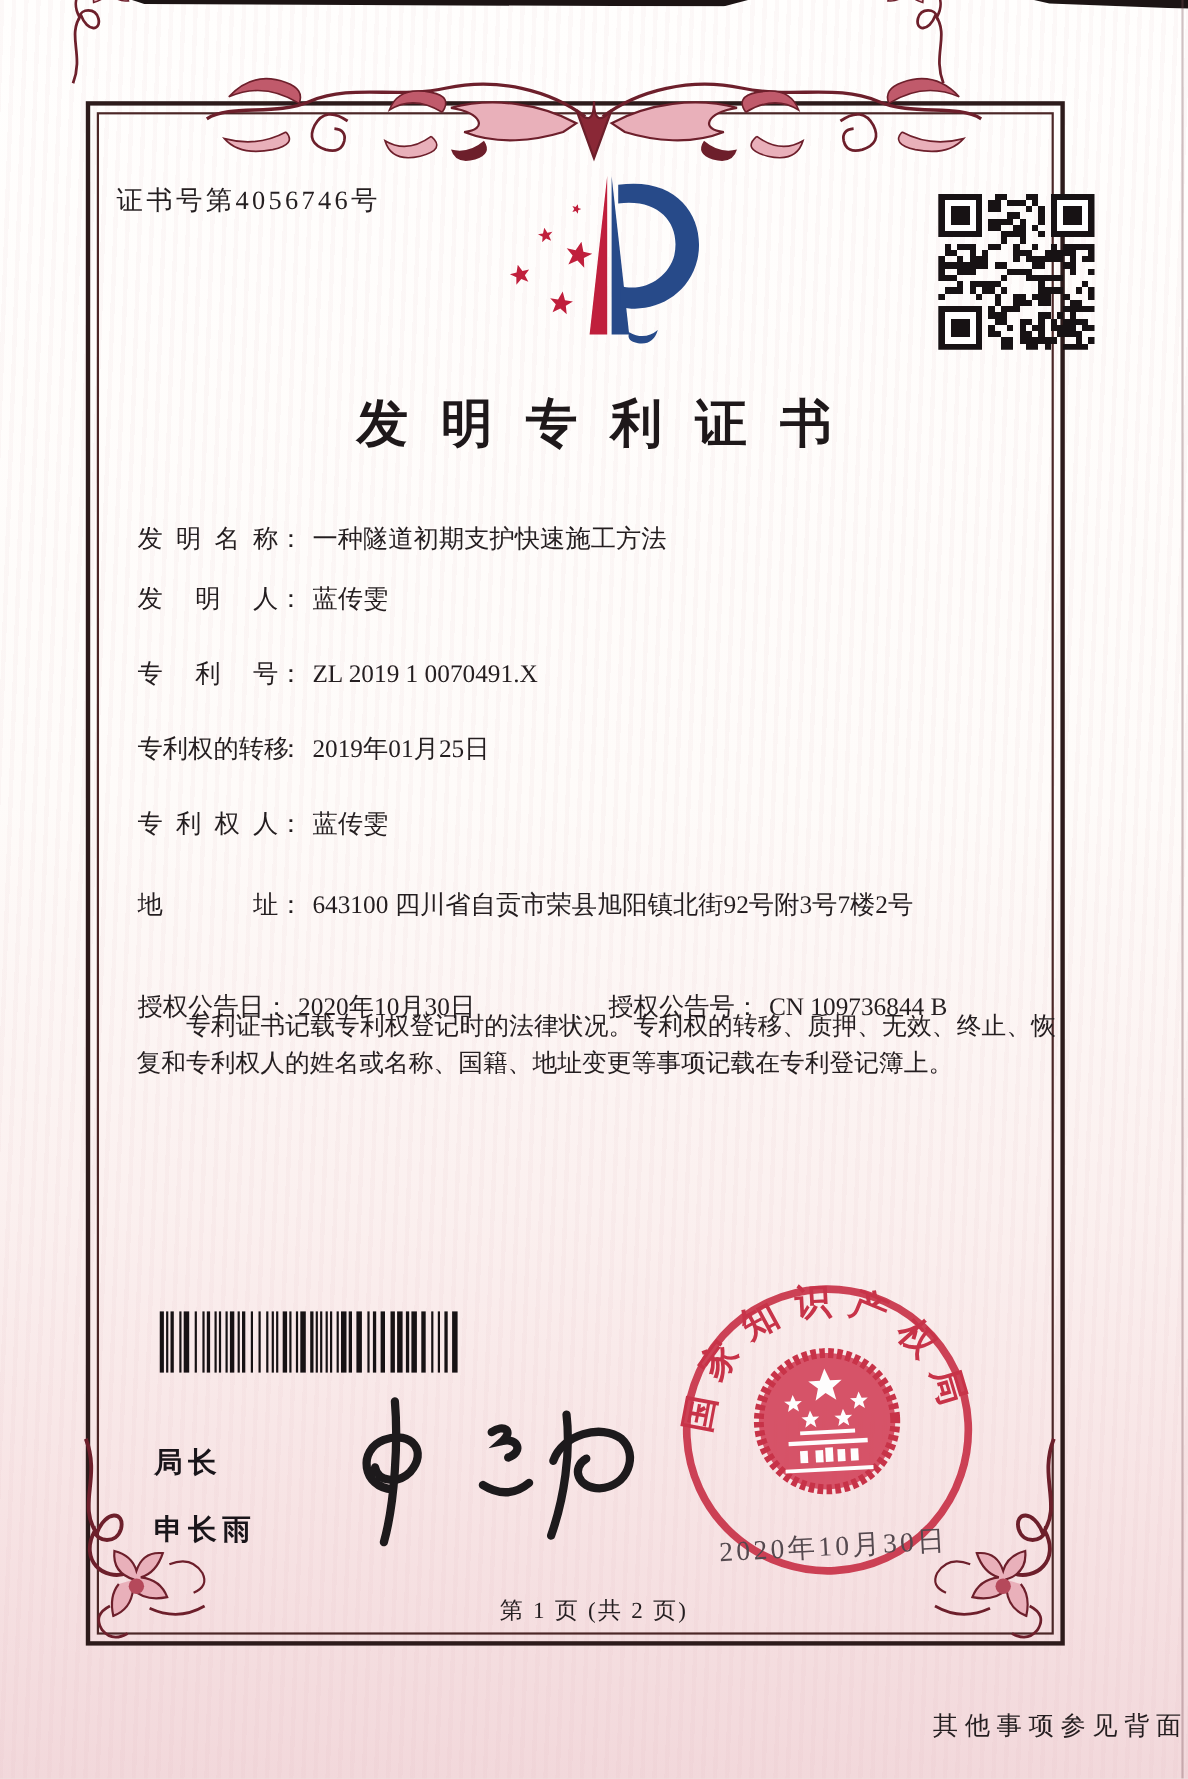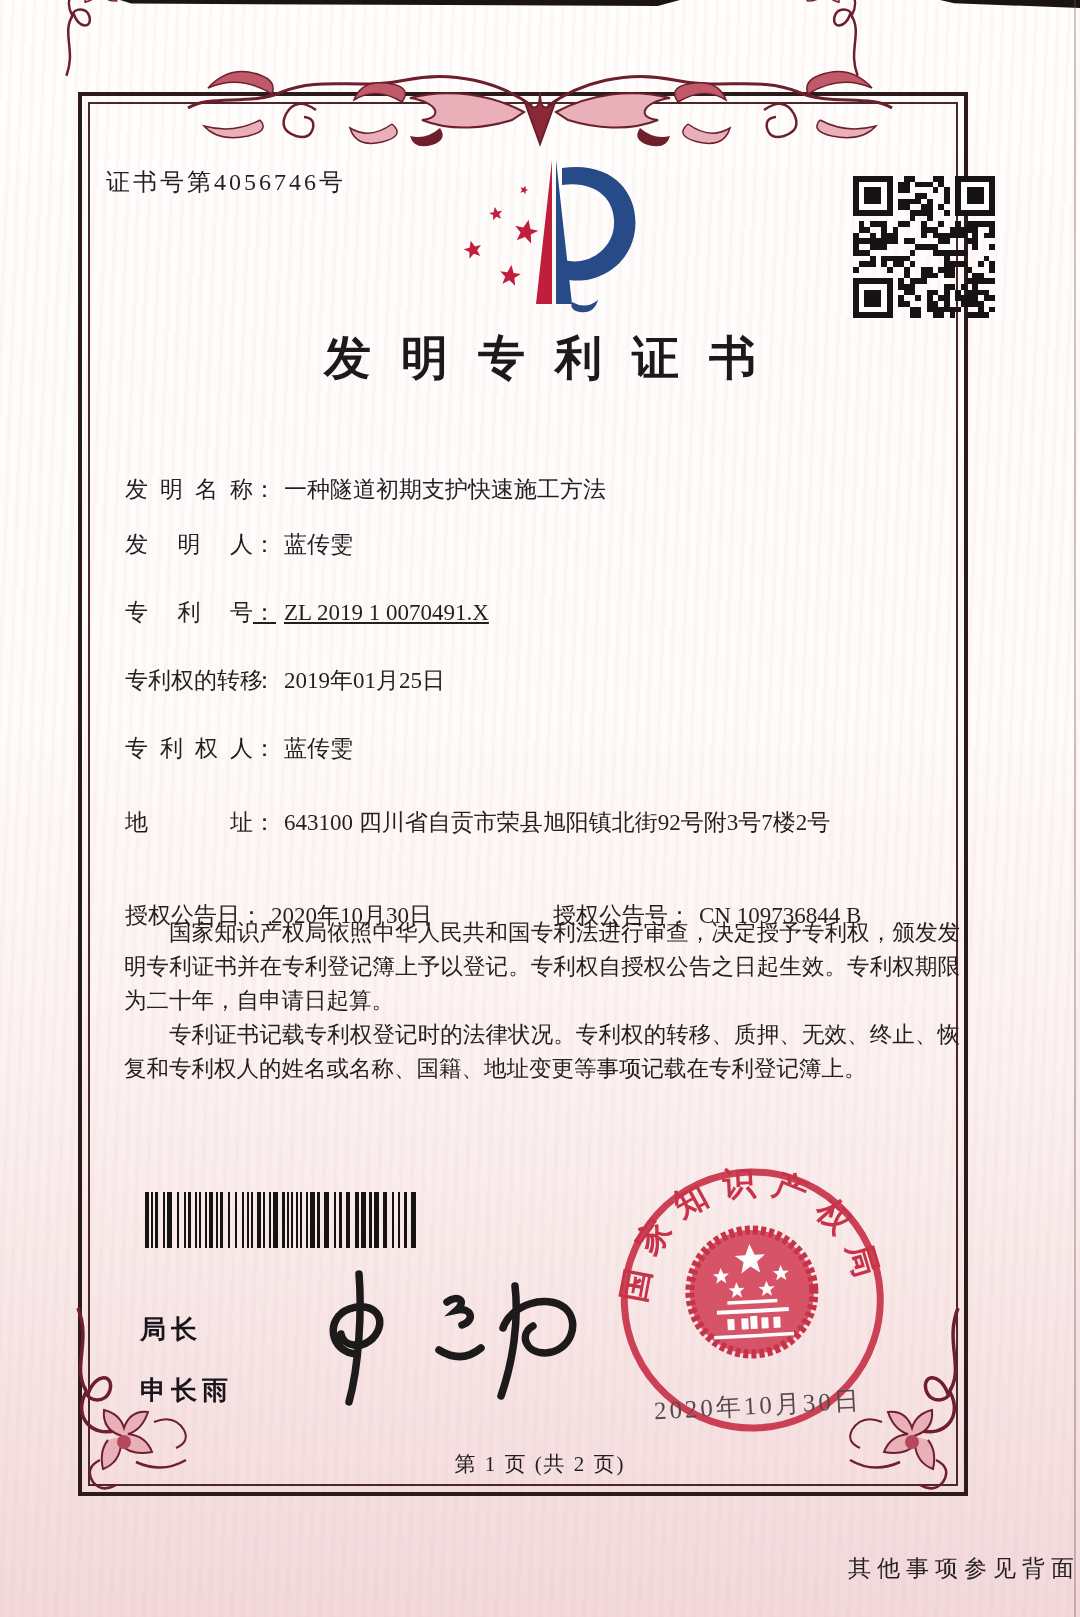--- a/index.html
+++ b/index.html
@@ -9,21 +9,21 @@
       repeating-linear-gradient(92deg, rgba(216,170,178,0.07) 0 4px, rgba(255,255,255,0) 4px 11px),
       linear-gradient(180deg,#fffefd 0%,#fefbf9 45%,#fbf0ef 68%,#f7e3e4 85%,#f2d8db 100%);}
   .scan-sliver{position:absolute;background:#1c1414;}
   .border-outer{position:absolute;left:78px;top:92px;width:882px;height:1396px;
     border:4px solid #2d1b1b;}
   .border-inner{position:absolute;left:6px;top:6px;right:6px;bottom:6px;
     border:2px solid #4c2727;}
   .cert-no{position:absolute;left:106px;top:166px;font-size:24px;letter-spacing:3px;}
   .logo{position:absolute;left:436px;top:152px;}
   .qr{position:absolute;left:853px;top:176px;}
-  .title{position:absolute;left:0;top:327px;width:1080px;text-align:center;
+  .title{position:absolute;left:0;top:354px;width:1080px;text-align:center;
     font-size:47px;font-weight:bold;letter-spacing:30px;text-indent:30px;color:#1e181a;}
   .fields{position:absolute;left:125px;top:462px;width:840px;font-size:23px;}
   .frow{position:absolute;left:0;white-space:nowrap;}
   .flabel{display:inline-block;width:128px;text-align:justify;text-align-last:justify;vertical-align:bottom;}
   .fval{margin-left:8px;}
   .grant-row{position:absolute;left:125px;top:864px;width:840px;font-size:23px;white-space:nowrap;margin-top:36px;}
   .grant-right{position:absolute;left:428px;top:0;text-align:right;}
   .body-text{position:absolute;left:124px;top:916px;width:836px;font-size:22.5px;
     line-height:34px;text-align:justify;}
   .body-text p{margin:0;text-indent:2em;}
@@ -340,21 +340,21 @@
 
   <div class="title">发明专利证书</div>
 
   <div class="fields">
     <div class="frow" style="top:0;margin-top:12px;">
       <span class="flabel">发明名称</span><span>：</span><span class="fval">一种隧道初期支护快速施工方法</span>
     </div>
     <div class="frow" style="top:67px;">
       <span class="flabel">发明人</span><span>：</span><span class="fval">蓝传雯</span>
     </div>
-    <div class="frow" style="top:135px;text-decoration:underline;">
+    <div class="frow" style="top:135px;">
       <span class="flabel">专利号</span><span>：</span><span class="fval">ZL 2019 1 0070491.X</span>
     </div>
     <div class="frow" style="top:203px;">
       <span class="flabel">专利权的转移</span><span>：</span><span class="fval">2019年01月25日</span>
     </div>
     <div class="frow" style="top:271px;">
       <span class="flabel">专利权人</span><span>：</span><span class="fval">蓝传雯</span>
     </div>
     <div class="frow" style="top:345px;">
       <span class="flabel">地址</span><span>：</span><span class="fval">643100 四川省自贡市荣县旭阳镇北街92号附3号7楼2号</span>
@@ -362,21 +362,20 @@
   </div>
 
   <div class="grant-row">
     <span>授权公告日</span><span>：</span><span style="margin-left:8px;">2020年10月30日</span>
     <span class="grant-right">
       <span>授权公告号</span><span>：</span><span style="margin-left:8px;">CN 109736844 B</span>
     </span>
   </div>
 
   <div class="body-text">
-    <p>国家知识产权局依照中华人民共和国专利法进行审查，决定授予专利权，颁发发明专利证书并在专利登记簿上予以登记。专利权自授权公告之日起生效。专利权期限为二十年，自申请日起算。</p>
     <p>专利证书记载专利权登记时的法律状况。专利权的转移、质押、无效、终止、恢复和专利权人的姓名或名称、国籍、地址变更等事项记载在专利登记簿上。</p>
   </div>
 
   <div class="barcode">
     <svg id="barcode-svg" width="278" height="56" viewBox="0 0 278 56">
         <rect x="0" y="0" width="4" height="56" fill="#171214"></rect>
         <rect x="6" y="0" width="2" height="56" fill="#171214"></rect>
         <rect x="10" y="0" width="3" height="56" fill="#171214"></rect>
         <rect x="18" y="0" width="2" height="56" fill="#171214"></rect>
         <rect x="22" y="0" width="5" height="56" fill="#171214"></rect>

